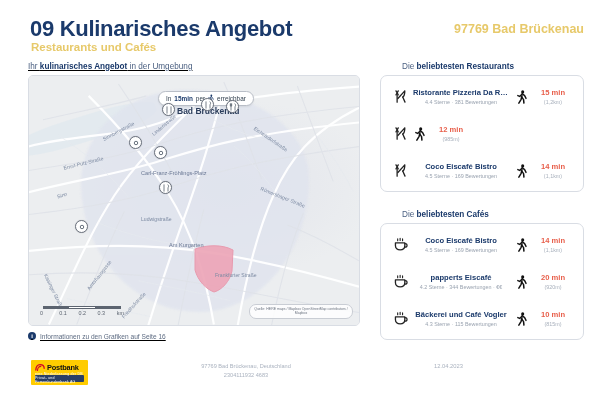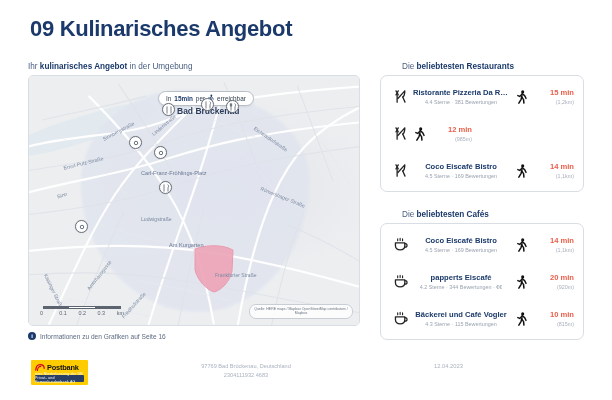--- a/index.html
+++ b/index.html
@@ -45,20 +45,21 @@
     font-weight: bold;
     color: #e7c96a;
     white-space: nowrap;
   }
 
   
   .map-panel {
     position: absolute;
     left: 28px; top: 62px;
     width: 332px;
+    text-decoration: underline;
   }
   .map-caption {
     font-size: 8.2px;
     color: #4a5f80;
     margin-bottom: 4px;
     white-space: nowrap;
   }
   .map-caption b { color: #1b3a6b; font-weight: bold; }
 
   .map-frame {
@@ -283,21 +284,21 @@
     flex-shrink: 0;
     display: flex;
     align-items: center;
     justify-content: center;
   }
   .row-walk svg { width: 12px; height: 14px; }
 
   .row-time {
     width: 42px;
     flex-shrink: 0;
-    text-align: right;
+    text-align: center;
   }
   .time-val {
     font-size: 7.6px;
     font-weight: bold;
     color: #e8604c;
     white-space: nowrap;
   }
   .time-dist {
     font-size: 5.4px;
     color: #a8b0bc;
@@ -361,20 +362,22 @@
     font-size: 5.8px;
     color: #aab2bf;
     white-space: nowrap;
   }
 </style>
 </head>
 <body>
 
 <div class="header">
   <div class="header-title">09 Kulinarisches Angebot</div>
+  <div class="header-subtitle">Restaurants und Cafés</div>
+  <div class="header-location">97769 Bad Brückenau</div>
 </div>
 
 <div class="map-panel">
 
   <div class="map-caption">
     <span>Ihr </span><b>kulinarisches Angebot</b><span> in der Umgebung</span>
   </div>
 
   <div class="map-frame">
     <div class="map-base"></div>

